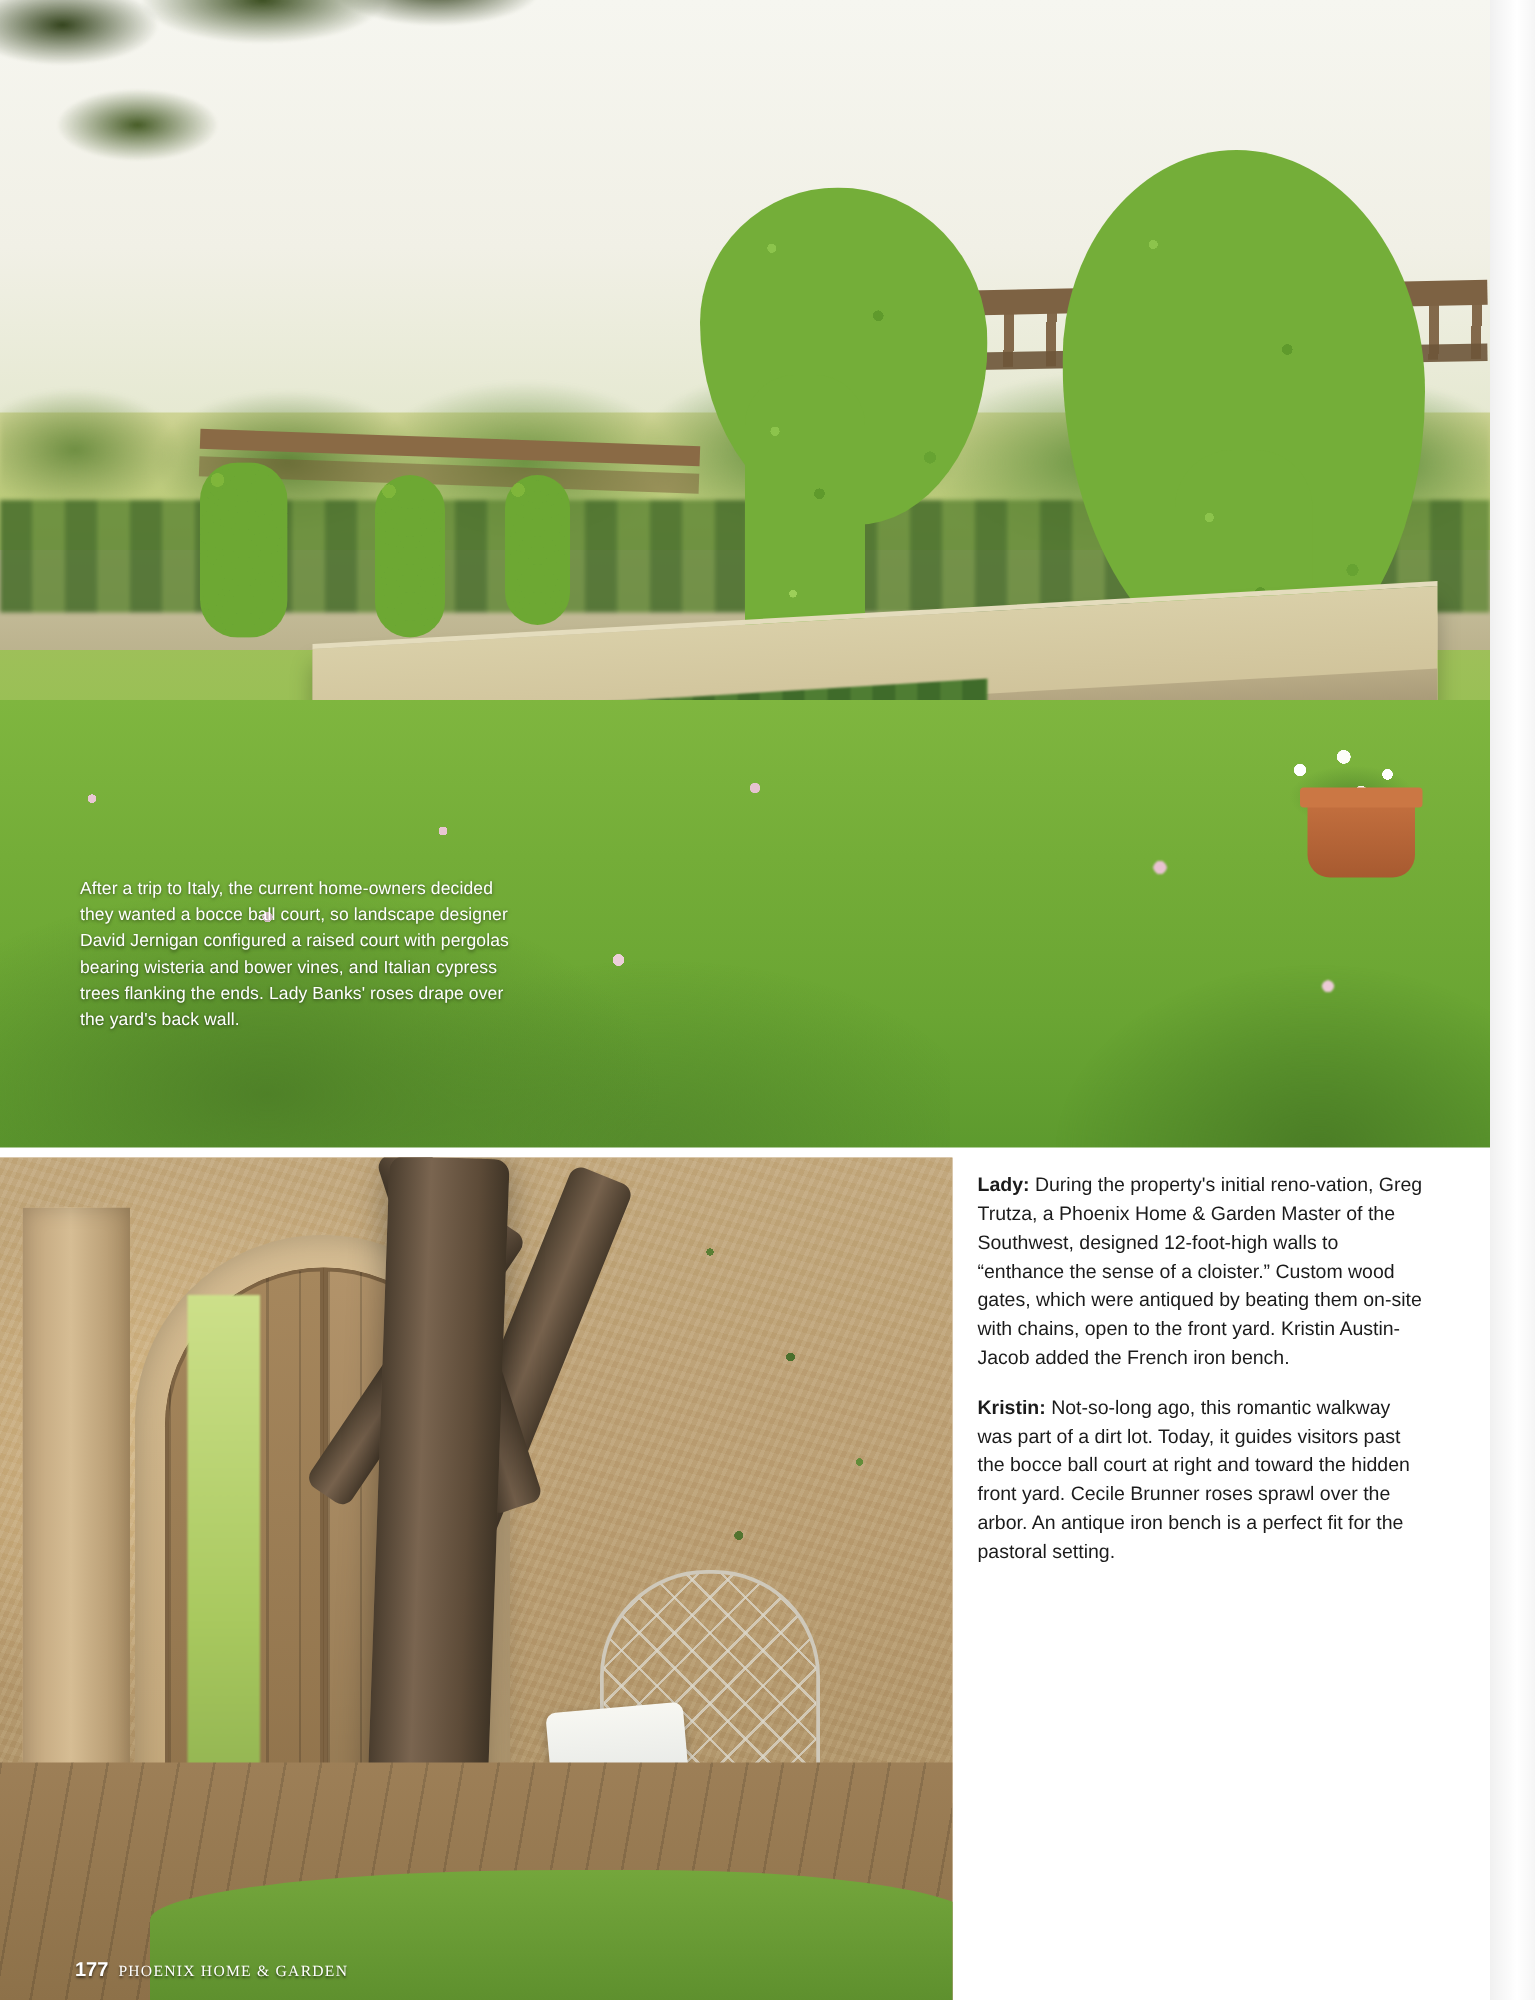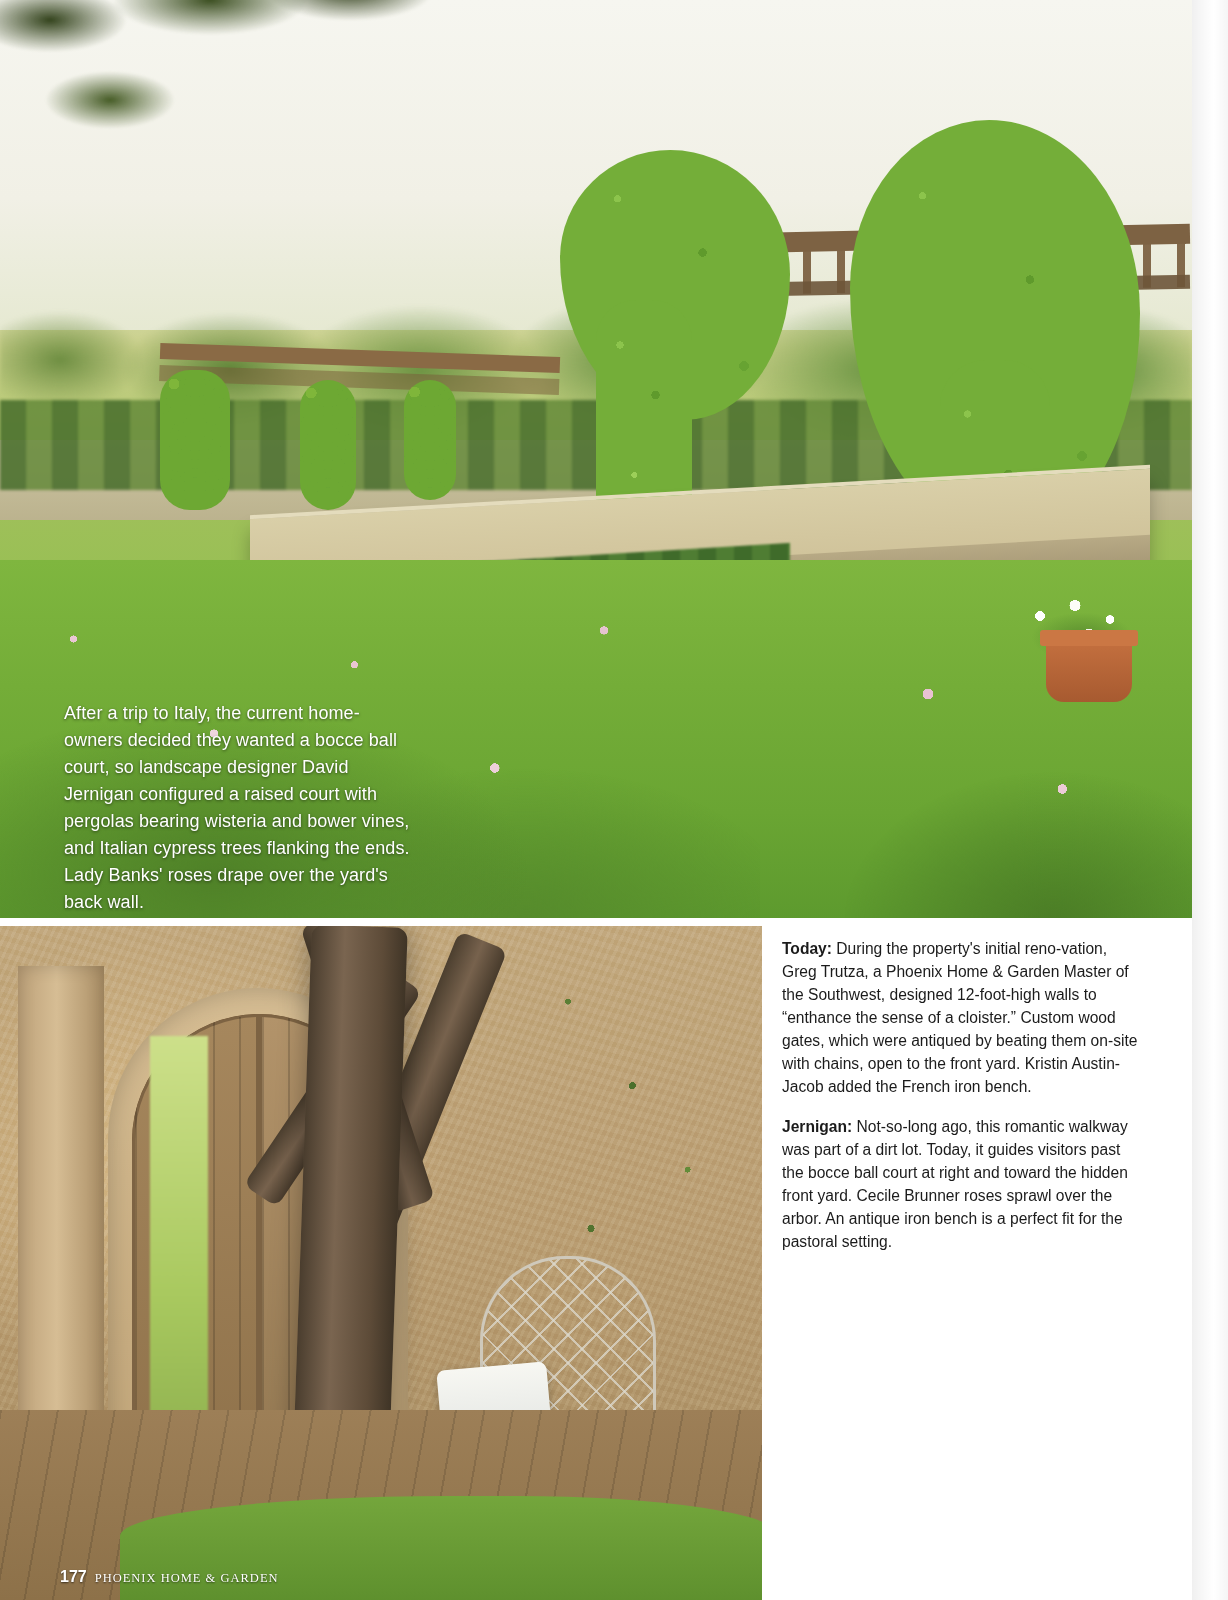--- a/index.html
+++ b/index.html
@@ -220,21 +220,21 @@
   }
   .bocce-balls i:nth-child(1){ left: 0; }
   .bocce-balls i:nth-child(2){ left: 18px; top: 2px; background: radial-gradient(circle at 30% 30%, #f0e6bb, #6d7b33); }
   .bocce-balls i:nth-child(3){ left: 36px; top: 1px; }
 
   .caption-top {
     position: absolute;
     left: 64px; top: 700px;
     width: 350px;
     color: #ffffff;
-    font-size: 18px;
+    font-size: 14px;
     line-height: 1.5;
     letter-spacing: .1px;
     text-shadow: 0 1px 3px rgba(0,0,0,.55);
     font-family: "Liberation Sans", sans-serif;
   }
 
   
   .photo-bottom {
     position: absolute;
     left: 0; top: 926px;
@@ -510,20 +510,20 @@
   <div class="grass-bottom"></div>
 
   <div class="page-number-bar">
     <span class="page-number">177</span>
     <span class="magazine-name">PHOENIX HOME &amp; GARDEN</span>
   </div>
 </div>
 
 <div class="text-col">
   <p>
-    <b>Today:</b><span> During the property's initial reno-vation, Greg Trutza, a Phoenix Home &amp; Garden Master of the Southwest, designed 12-foot-high walls to “enthance the sense of a cloister.” Custom wood gates, which were antiqued by beating them on-site with chains, open to the front yard. Kristin Austin-Jacob added the French iron bench.</span>
+    <b>Lady:</b><span> During the property's initial reno-vation, Greg Trutza, a Phoenix Home &amp; Garden Master of the Southwest, designed 12-foot-high walls to “enthance the sense of a cloister.” Custom wood gates, which were antiqued by beating them on-site with chains, open to the front yard. Kristin Austin-Jacob added the French iron bench.</span>
   </p>
   <p>
-    <b>Jernigan:</b><span> Not-so-long ago, this romantic walkway was part of a dirt lot. Today, it guides visitors past the bocce ball court at right and toward the hidden front yard. Cecile Brunner roses sprawl over the arbor. An antique iron bench is a perfect fit for the pastoral setting.</span>
+    <b>Kristin:</b><span> Not-so-long ago, this romantic walkway was part of a dirt lot. Today, it guides visitors past the bocce ball court at right and toward the hidden front yard. Cecile Brunner roses sprawl over the arbor. An antique iron bench is a perfect fit for the pastoral setting.</span>
   </p>
 </div>
 
 <div class="page-edge-right"></div>
 
 </body></html>

